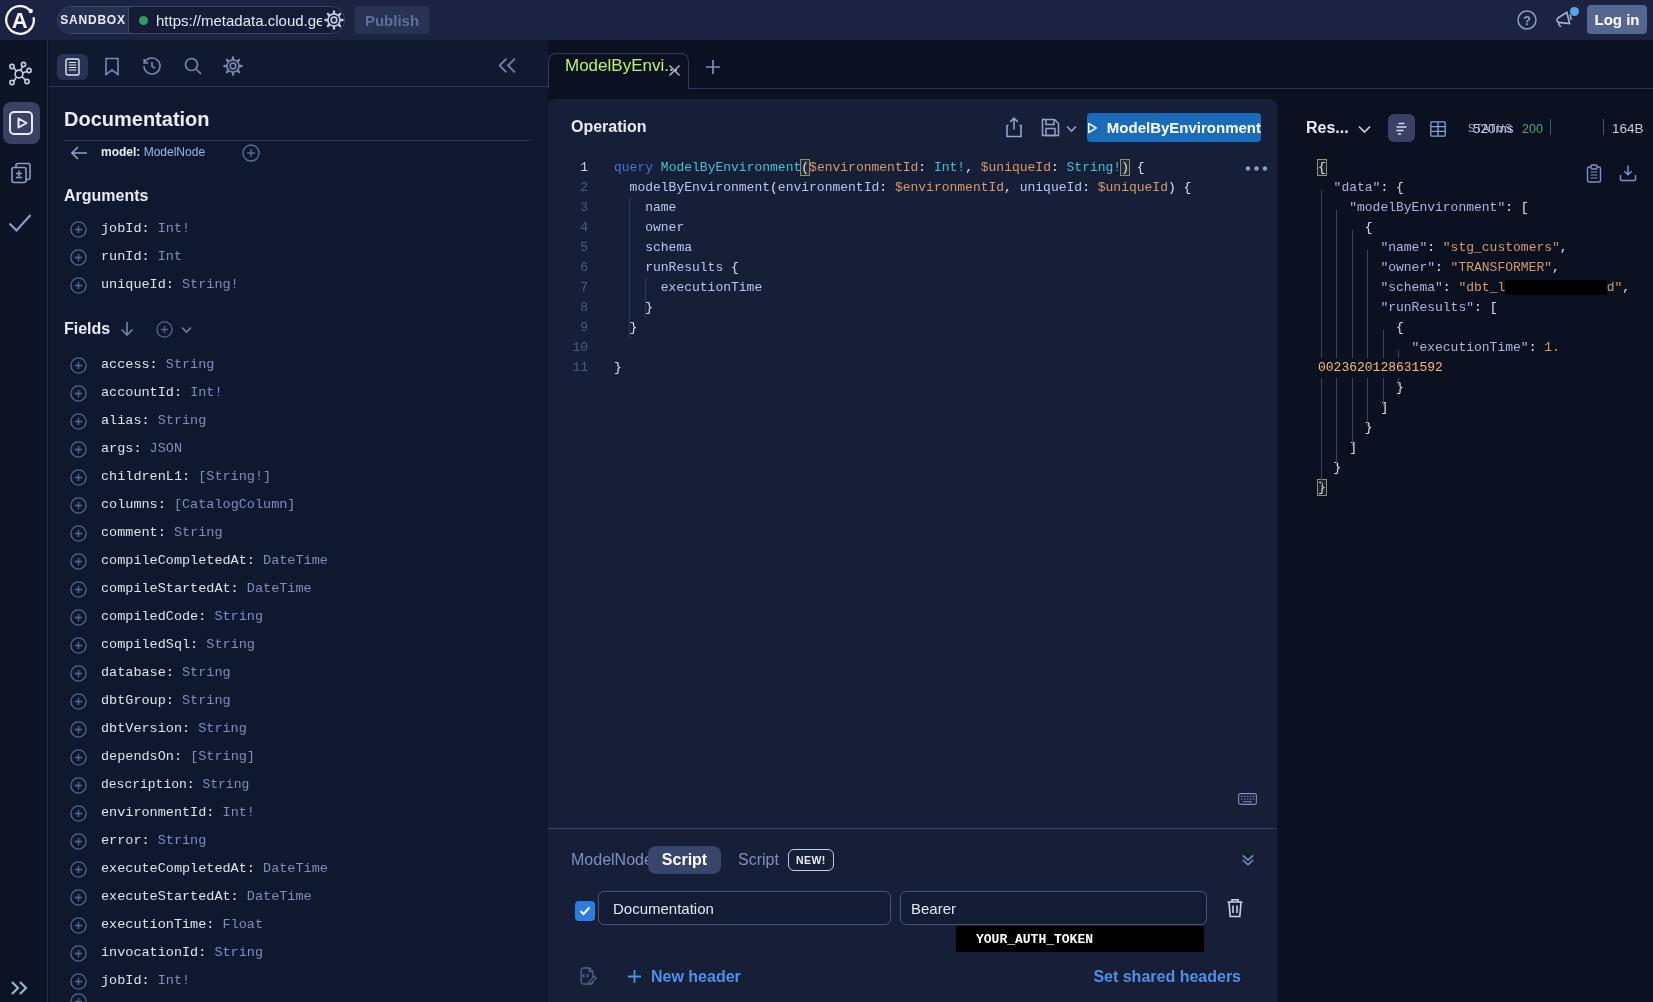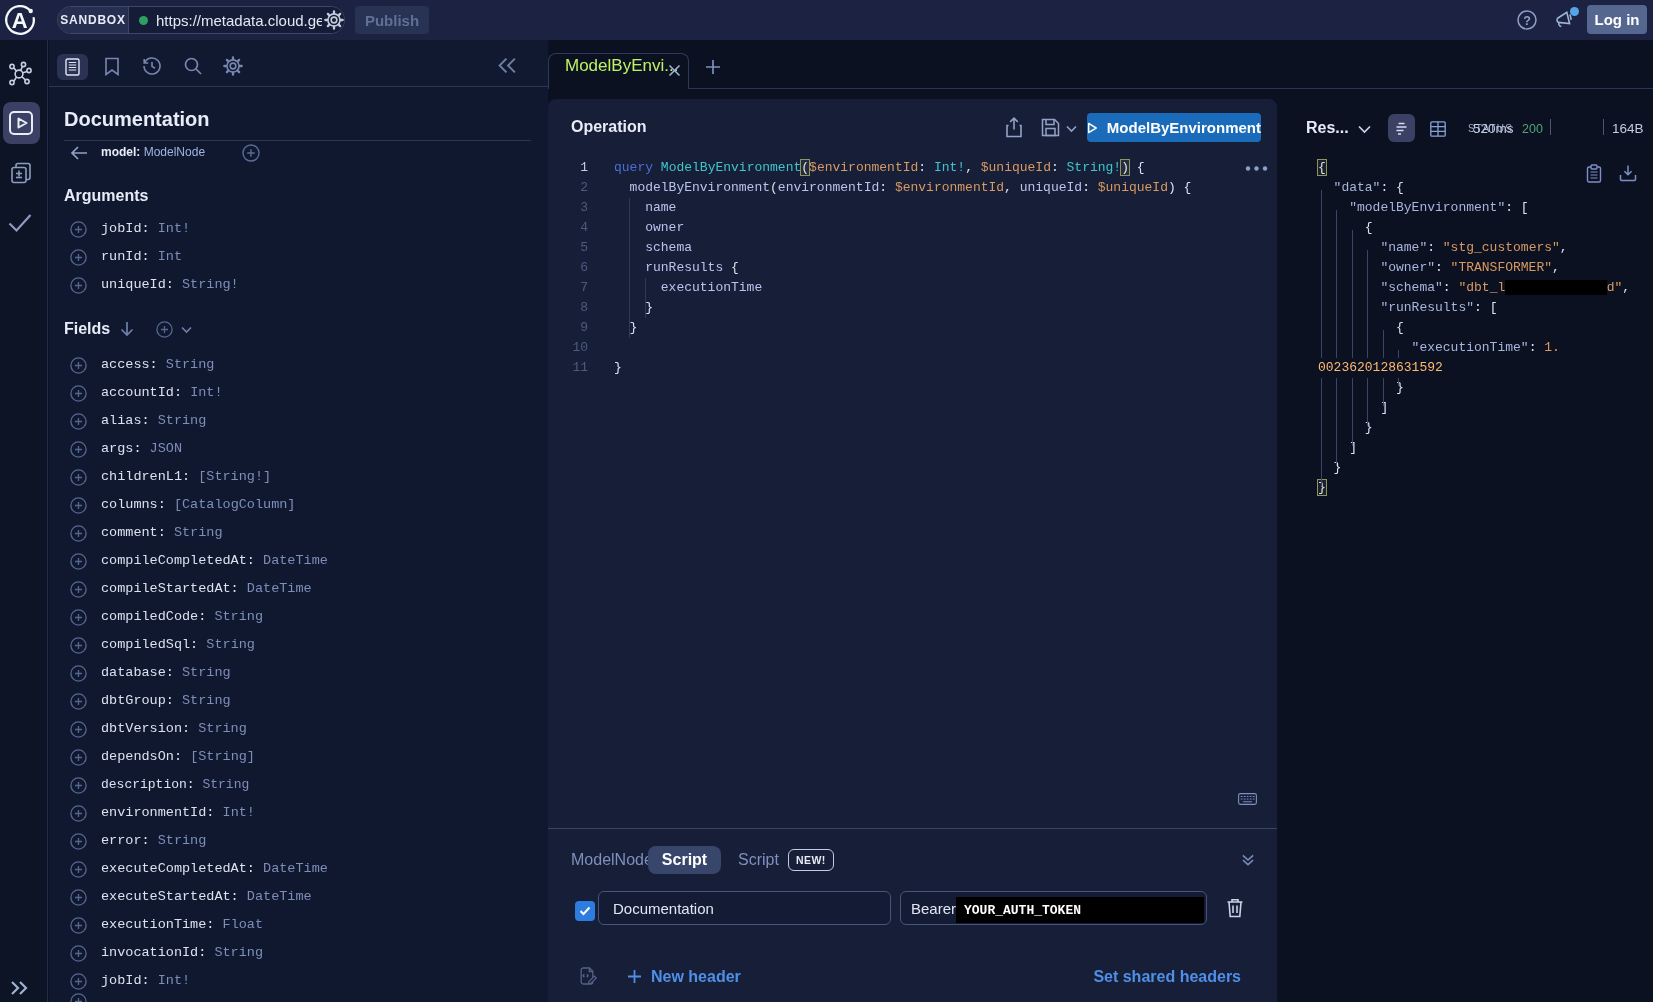--- a/index.html
+++ b/index.html
@@ -319,21 +319,21 @@
 <svg class="ab" style="left:1241px;top:853px" width="14" height="14" viewBox="0 0 15 15" fill="none" stroke="#7c8fc0" stroke-width="1.6">
 <path d="M2 2.5l5.5 5 5.5-5M2 7.5l5.5 5 5.5-5"></path>
 </svg>
 <div class="ab" style="left:575px;top:901px;width:20px;height:20px;background:#2d7ce0;border-radius:4px;display:flex;align-items:center;justify-content:center">
 <svg width="12" height="10" viewBox="0 0 12 10" fill="none" stroke="#fff" stroke-width="2">
       <path d="M1.5 5l3 3L10.5 1.5"></path>
     </svg>
   </div>
 <div class="ab" style="left:598px;top:891px;width:293px;height:34px;border:1px solid #49547a;border-radius:6px;background:#141b34;display:flex;align-items:center;padding-left:14px;color:#e1e6f2;font-size:15px">Documentation</div>
 <div class="ab" style="left:900px;top:891px;width:307px;height:34px;border:1px solid #49547a;border-radius:6px;background:#141b34;display:flex;align-items:center;padding-left:10px;color:#e1e6f2;font-size:15px">Bearer&nbsp;</div>
-<div class="ab" style="left:956px;top:897px;width:248px;height:26px;background:#000;display:flex;align-items:center;padding-left:8px;color:#fff;font-size:13px;font-weight:bold;font-family:'Liberation Mono', monospace">YOUR_AUTH_TOKEN</div>
+<div class="ab" style="left:956px;top:926px;width:248px;height:26px;background:#000;display:flex;align-items:center;padding-left:20px;color:#fff;font-size:13px;font-weight:bold;font-family:'Liberation Mono', monospace">YOUR_AUTH_TOKEN</div>
 <svg class="ab" style="left:1226px;top:898px" width="18" height="20" viewBox="0 0 18 20" fill="none" stroke="#c9d2e6" stroke-width="1.6">
 <path d="M1.5 4h15M6 4V1.8h6V4M3 4l1.2 14.5h9.6L15 4"></path>
 <path d="M7 7.5v7.5M11 7.5v7.5"></path>
 </svg>
 <svg class="ab" style="left:580px;top:967px" width="19" height="18" viewBox="0 0 19 18" fill="none" stroke="#546288" stroke-width="1.3">
 <path d="M1.2 3a2 2 0 0 1 2-2h6.3l3.3 3.3V15a2 2 0 0 1-2 2H3.2a2 2 0 0 1-2-2z"></path>
 <path d="M9.3 1v3.5h3.6"></path>
 <path d="M4.4 7.2L3 8.7l1.4 1.5M6.8 7.2l1.4 1.5-1.4 1.5"></path>
 <path d="M8.8 14.6l5.6-5.6 1.9 1.9-5.6 5.6H8.8z" fill="#171e38" stroke-width="1.2"></path>
 </svg>

